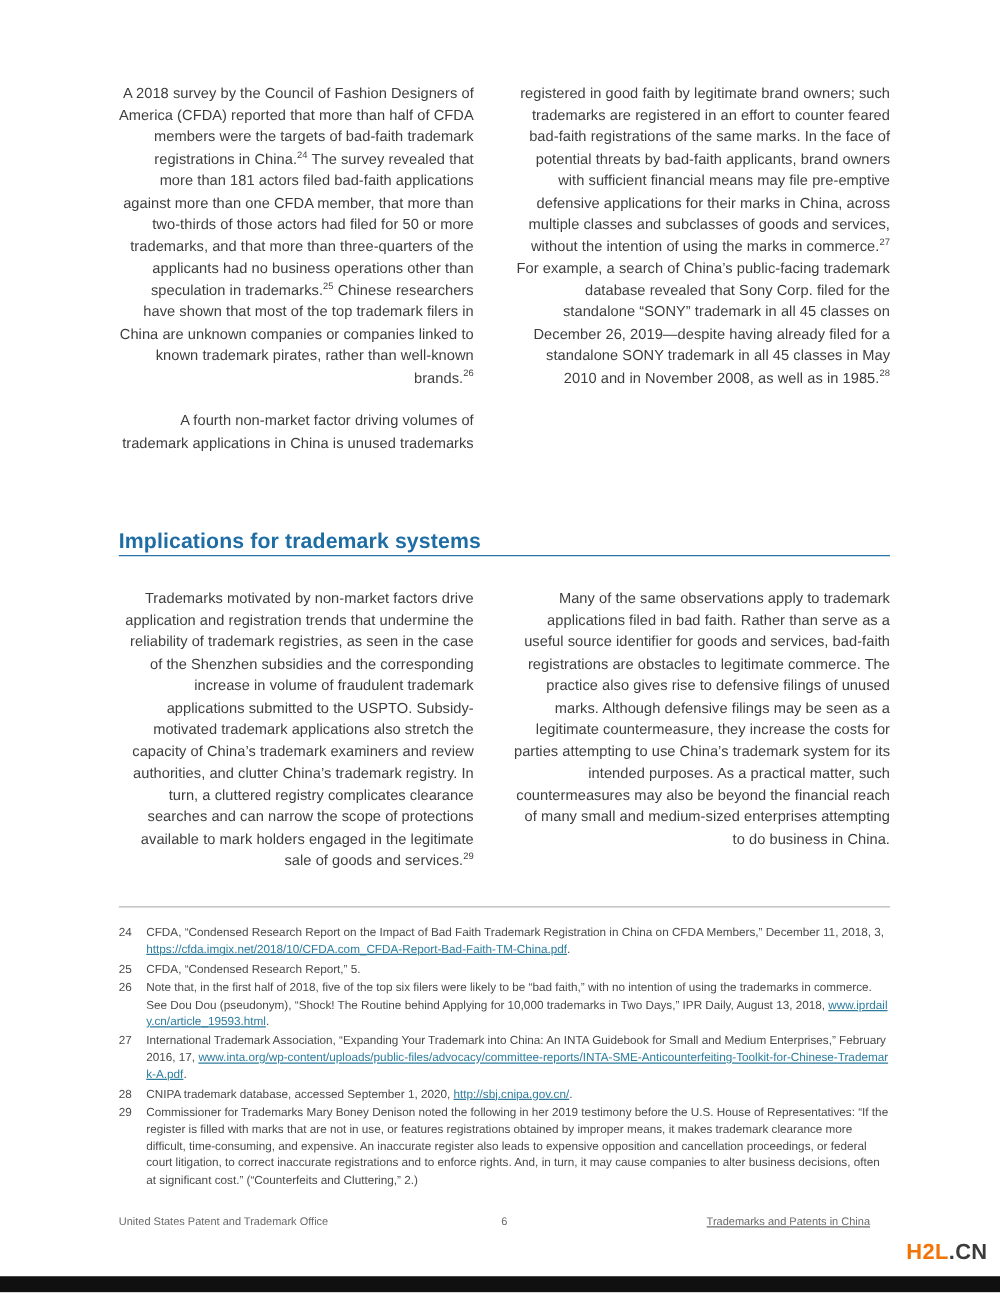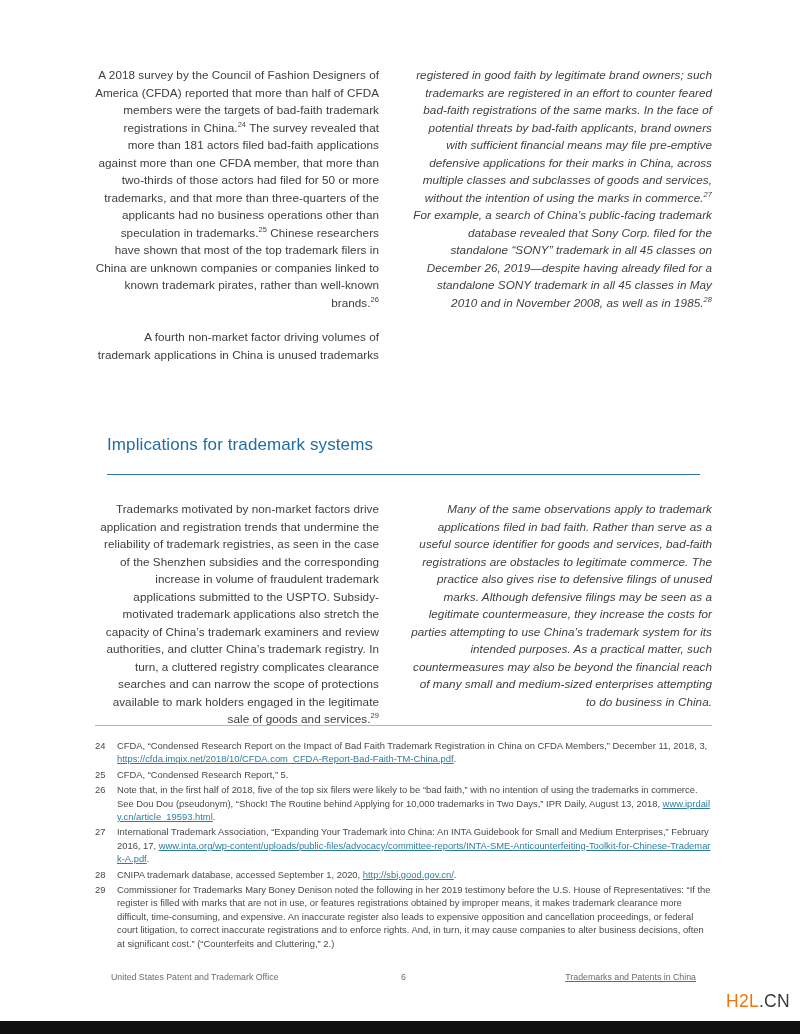--- a/index.html
+++ b/index.html
@@ -6,52 +6,52 @@
   .page {
     position:relative; width:800px; height:1034px; margin:0 auto;
     background:#ffffff; overflow:hidden;
     font-family:"Liberation Sans", sans-serif; color:#3e3e3e;
   }
   .content { position:absolute; left:95px; top:66px; width:617px; }
 
   
   .cols { display:flex; gap:30px; }
   .col-a { width:284px; }
-  .col-b { width:303px;font-style:italic; }
+  .col-b { width:303px; }
   .body-text { font-size:11.7px; line-height:17.5px; letter-spacing:0.05px; }
   .body-text p { margin:0;text-align:right; }
   .body-text p + p { margin-top:17px; }
   sup { font-size:7.5px; line-height:0; vertical-align:super; }
 
   
   .section { position:absolute; top:357px; left:0; right:0; }
   .section-heading {
-    margin:12px; font-size:17px; font-weight:normal; letter-spacing:0.1px;
+    margin:0; font-size:17px; font-weight:bold; letter-spacing:0.1px;
     color:var(--heading-blue,#1f6da5);
-    padding-bottom:19px;
+    padding-bottom:1px;
     border-bottom:1.5px solid var(--rule-blue,#2a74a8);
   }
   .section-cols { margin-top:25px; }
 
   
   .fn-divider { position:absolute; top:659px; left:0; right:0; border-top:1px solid #b7b7b7; }
   .footnotes { position:absolute; top:673px; left:0; right:0; font-size:9.4px; line-height:13.4px; color:#4a4a4a; }
   .footnote { display:flex; margin-bottom:2px; }
   .fn-num { width:22px; flex-shrink:0; }
   .fn-text { flex:1; }
   .fn-link { color:var(--link-teal,#2e7d9e); text-decoration:underline; word-break:break-all; cursor:pointer; }
 
   
   .footer { position:absolute; top:972px; left:95px; width:617px; height:12px; font-size:8.8px; color:#6b6b6b; }
-  .footer-left { position:absolute; left:16px; top:0;text-align:right; }
+  .footer-left { position:absolute; left:0; top:0;text-align:right; }
   .footer-page { position:absolute; left:50%; transform:translateX(-50%); top:0; }
   .footer-right { position:absolute; right:16px; top:0;text-decoration:underline; }
 
   
-  .watermark { position:absolute; right:10px; top:991px; font-size:17.5px; font-weight:normal; letter-spacing:0.3px; }
+  .watermark { position:absolute; right:10px; top:991px; font-size:17.5px; font-weight:bold; letter-spacing:0.3px; }
   .wm-brand { color:var(--watermark-orange,#f27409); }
   .wm-tld { color:#3b3b3b; }
 
   
   .bottom-bar { position:absolute; left:0; bottom:0; width:100%; height:13px; background:var(--bar-black,#101010); }
 </style>
 </head>
 <body>
 
 <div class="page">
@@ -93,21 +93,21 @@
         <div class="footnote">
           <span class="fn-num">26</span>
           <span class="fn-text"><span>Note that, in the first half of 2018, five of the top six filers were likely to be “bad faith,” with no intention of using the trademarks in commerce. See Dou Dou (pseudonym), “Shock! The Routine behind Applying for 10,000 trademarks in Two Days,” IPR Daily, August 13, 2018, </span><span class="fn-link">www.iprdaily.cn/article_19593.html</span><span>.</span></span>
         </div>
         <div class="footnote">
           <span class="fn-num">27</span>
           <span class="fn-text"><span>International Trademark Association, “Expanding Your Trademark into China: An INTA Guidebook for Small and Medium Enterprises,” February 2016, 17, </span><span class="fn-link">www.inta.org/wp-content/uploads/public-files/advocacy/committee-reports/INTA-SME-Anticounterfeiting-Toolkit-for-Chinese-Trademark-A.pdf</span><span>.</span></span>
         </div>
         <div class="footnote">
           <span class="fn-num">28</span>
-          <span class="fn-text"><span>CNIPA trademark database, accessed September 1, 2020, </span><span class="fn-link">http://sbj.good.gov.cn/</span><span>.</span></span>
+          <span class="fn-text"><span>CNIPA trademark database, accessed September 1, 2020, </span><span class="fn-link">http://sbj.cnipa.gov.cn/</span><span>.</span></span>
         </div>
         <div class="footnote">
           <span class="fn-num">29</span>
           <span class="fn-text"><span>Commissioner for Trademarks Mary Boney Denison noted the following in her 2019 testimony before the U.S. House of Representatives: “If the register is filled with marks that are not in use, or features registrations obtained by improper means, it makes trademark clearance more difficult, time-consuming, and expensive. An inaccurate register also leads to expensive opposition and cancellation proceedings, or federal court litigation, to correct inaccurate registrations and to enforce rights. And, in turn, it may cause companies to alter business decisions, often at significant cost.” (“Counterfeits and Cluttering,” 2.)</span></span>
         </div>
       </div>
 
   </div>
 
   <div class="footer">

